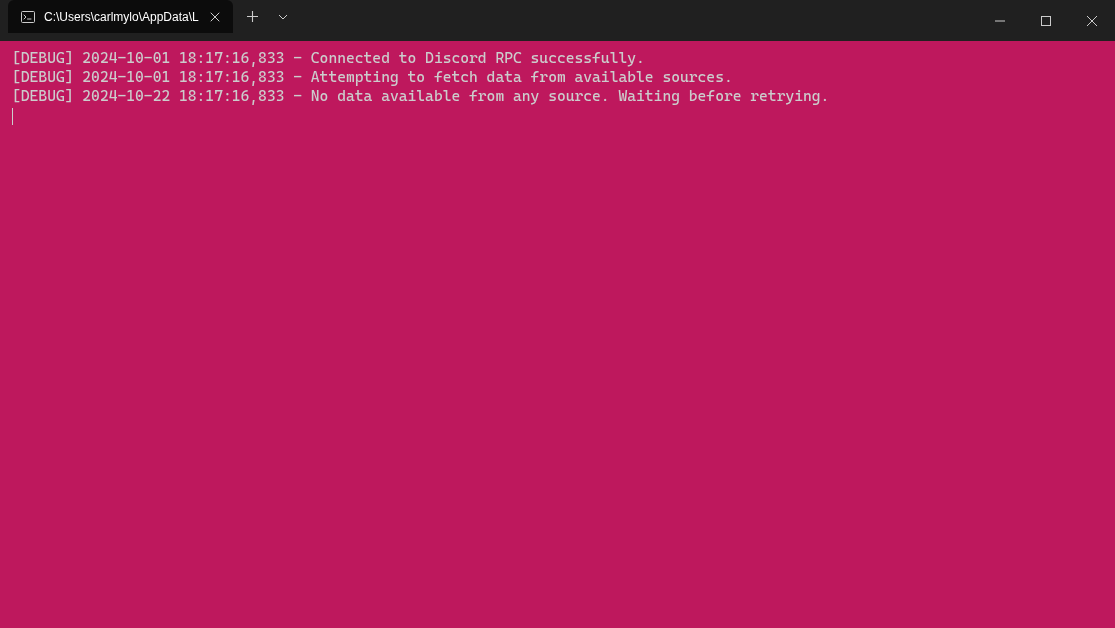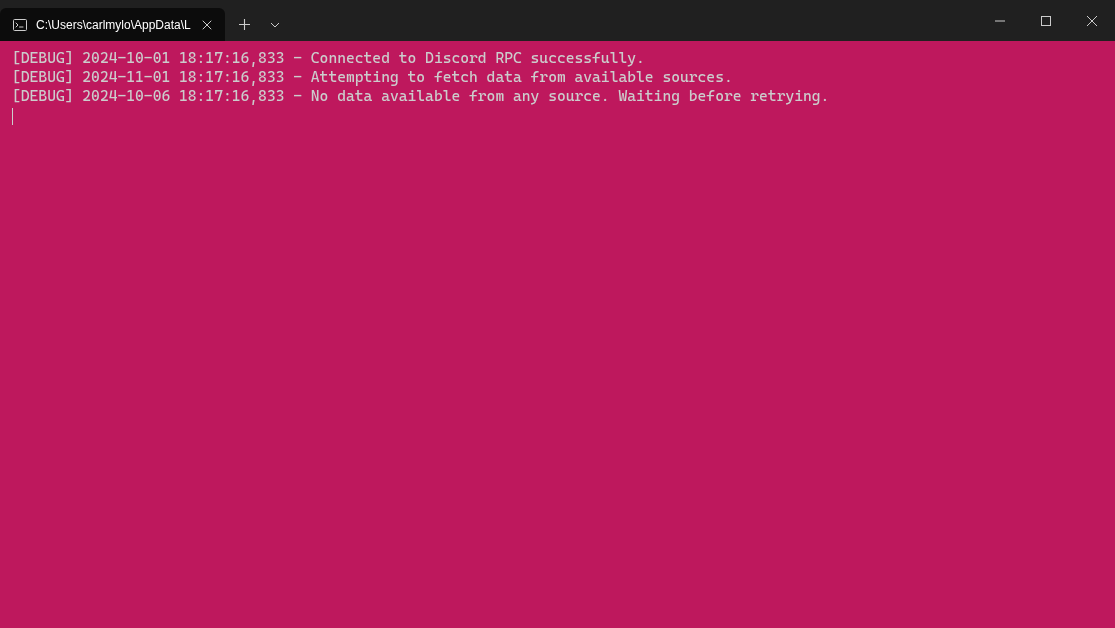--- a/index.html
+++ b/index.html
@@ -21,23 +21,22 @@
     .titlebar {
       height: 41px;
       background: #202020;
       display: flex;
       align-items: stretch;
       user-select: none;
     }
     
     .tab-area {
       display: flex;
-      align-items: flex-end;
+      padding-left: 8px;
       flex: 1;
-      margin-top: 34px;
     }
     
     .tab {
       display: flex;
       align-items: center;
       background: #0c0c0c;
       height: 33px;
       padding: 0 10px 0 12px;
       border-radius: 6px 6px 0 0;
       min-width: 200px;
@@ -181,16 +180,16 @@
     <div class="window-btn close-btn">
       <svg width="10" height="10" viewBox="0 0 10 10">
         <path d="M0 0 L10 10 M10 0 L0 10" stroke="#cccccc" stroke-width="1"></path>
       </svg>
     </div>
   </div>
 </div>
 
 <div class="terminal-content">
   <div class="log-line">[DEBUG] 2024-10-01 18:17:16,833 - Connected to Discord RPC successfully.</div>
-  <div class="log-line">[DEBUG] 2024-11-01 18:17:16,833 - Attempting to fetch data from available sources.</div>
-  <div class="log-line">[DEBUG] 2024-10-06 18:17:16,833 - No data available from any source. Waiting before retrying.</div>
+  <div class="log-line">[DEBUG] 2024-10-01 18:17:16,833 - Attempting to fetch data from available sources.</div>
+  <div class="log-line">[DEBUG] 2024-10-22 18:17:16,833 - No data available from any source. Waiting before retrying.</div>
   <div><span class="cursor"></span></div>
 </div>
 
 </body></html>

